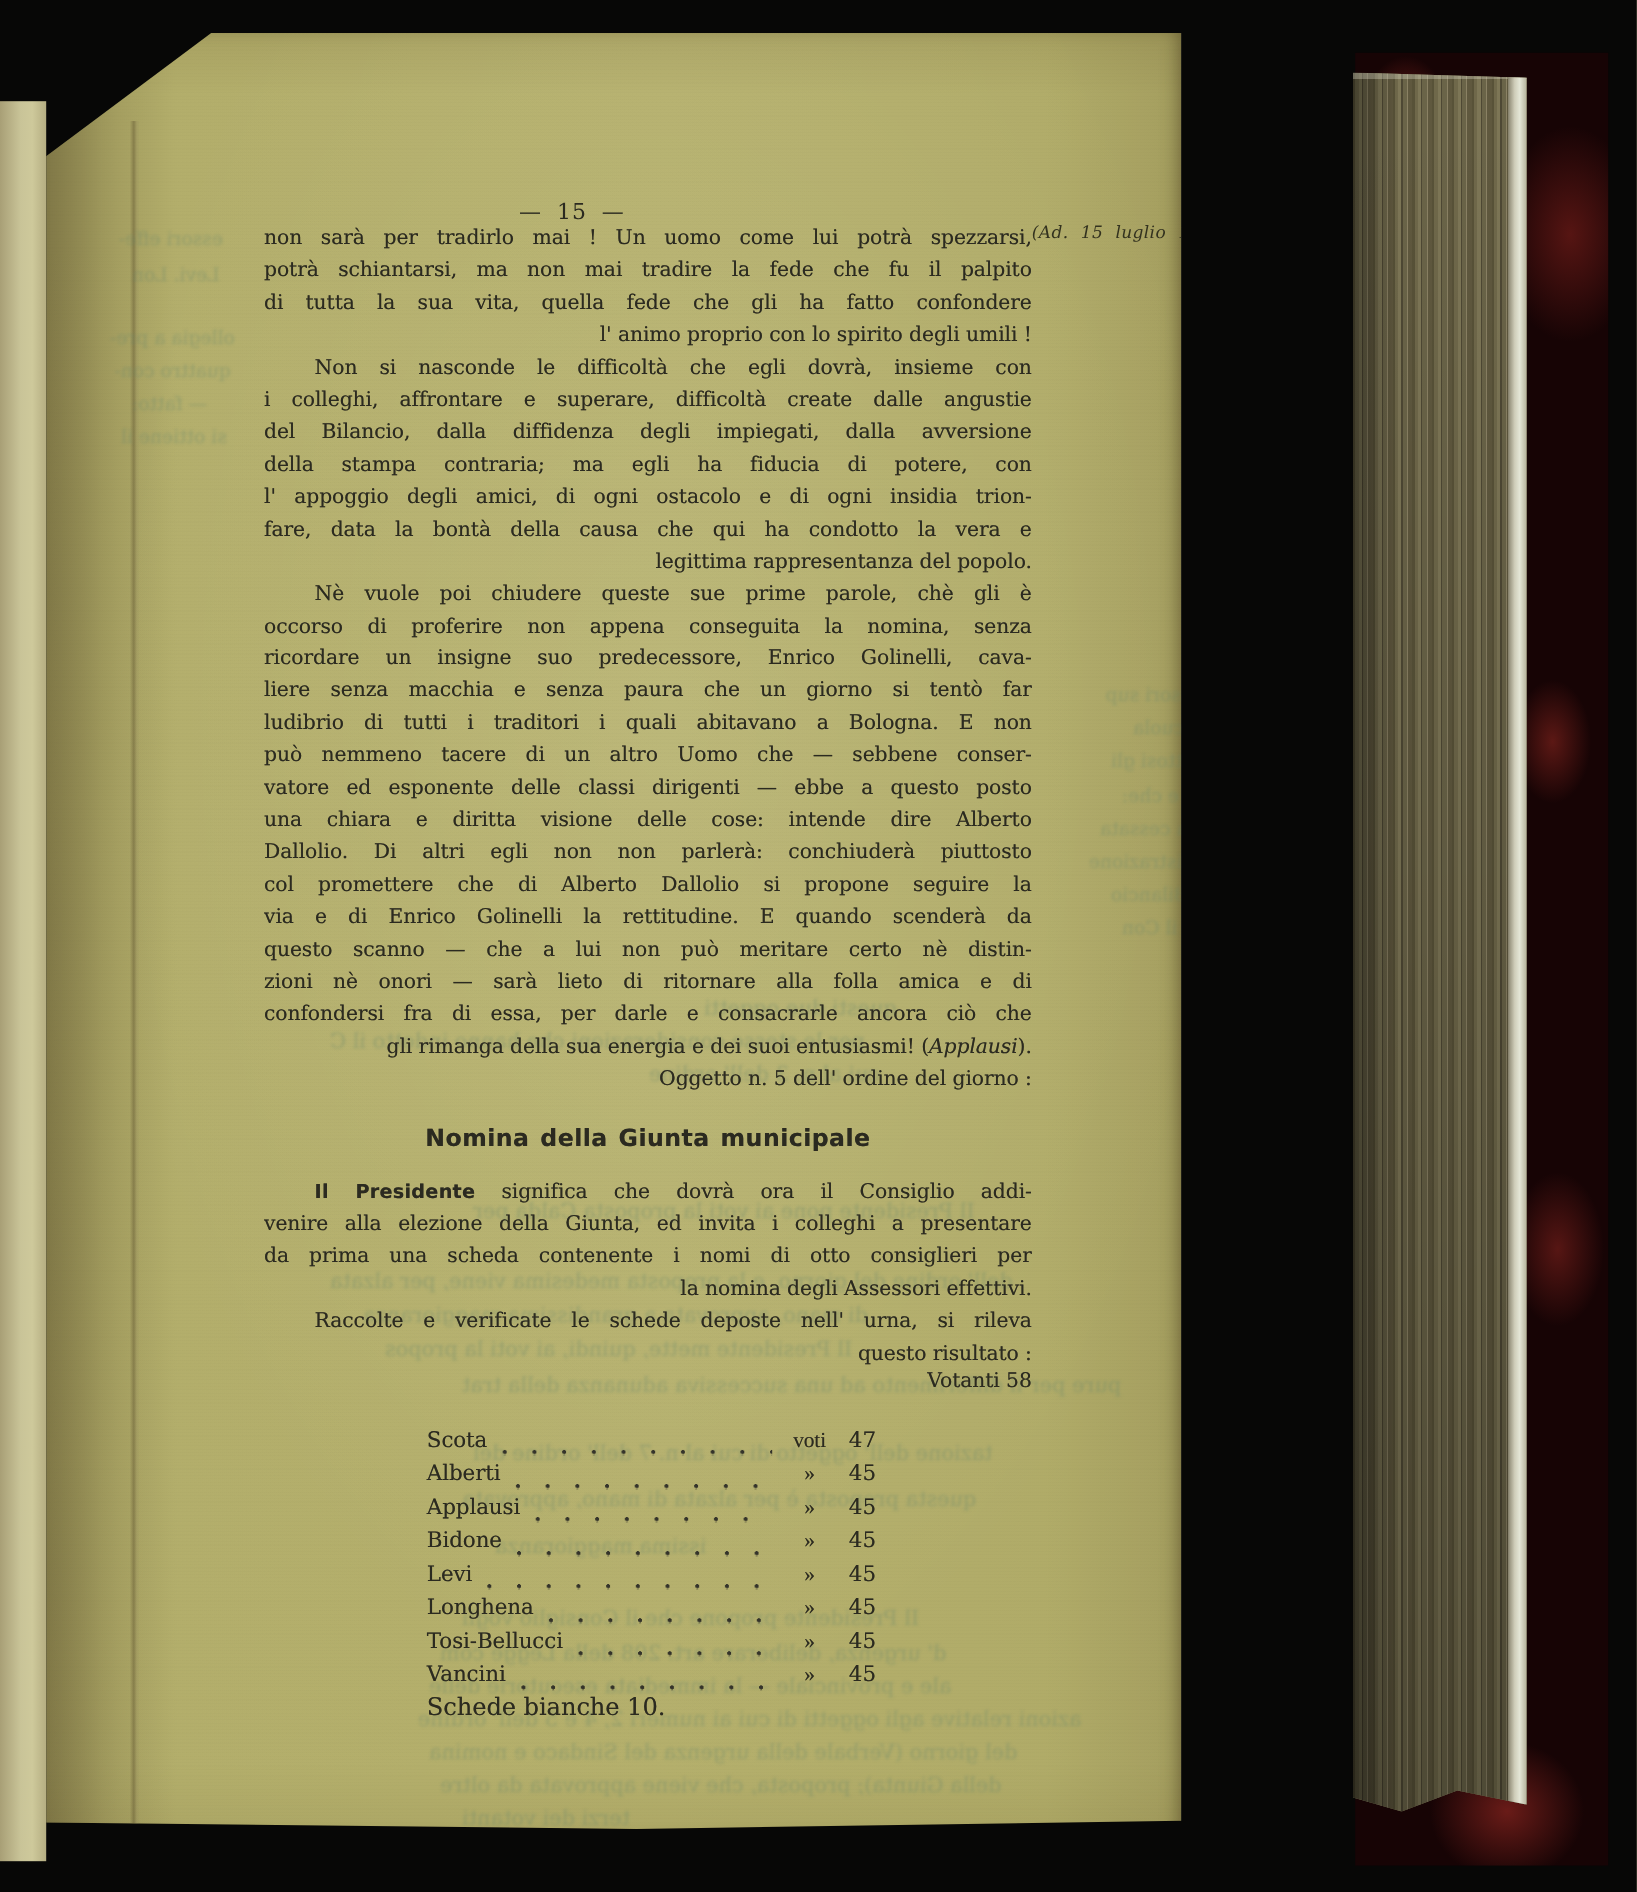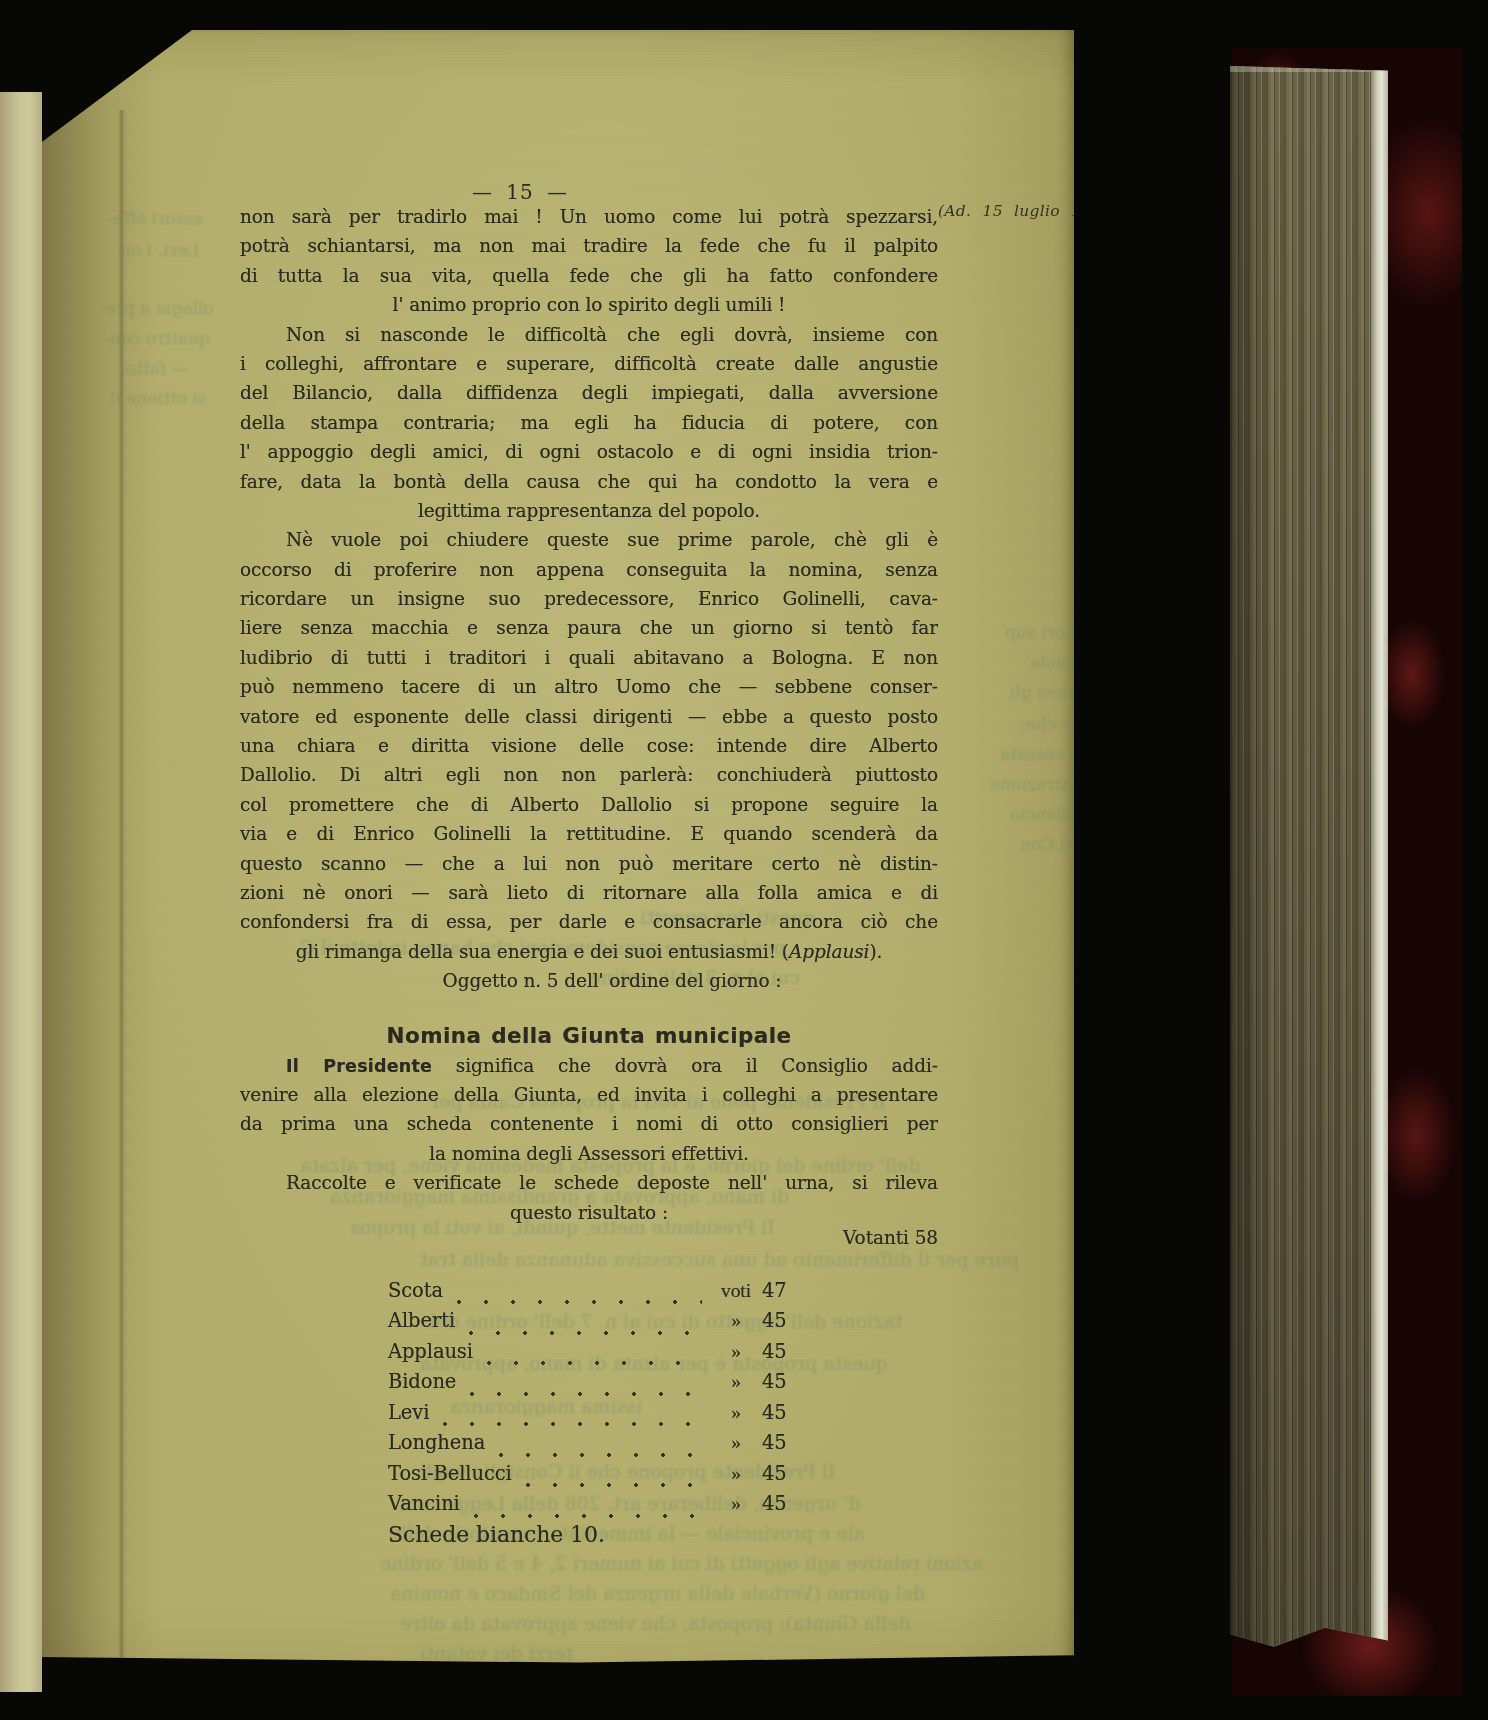--- a/index.html
+++ b/index.html
@@ -76,41 +76,41 @@
     font-style:italic;font-size:15.5px;word-spacing:6px;letter-spacing:.3px;
     color:#33321f;
   }
   .text-block{
     position:absolute;left:198px;top:172px;width:698px;
     font-size:18.5px;line-height:29.4px;letter-spacing:-.1px;
     text-shadow:0 0 .5px rgba(43,42,32,.55);
   }
   .line{height:29.4px;overflow:hidden;text-align:justify;}
   .line::after{content:"";display:inline-block;width:100%;height:0;}
-  .line.last{text-align:center;}
+  .line.last{text-align:right;}
   .line.last::after{display:none;}
   .line.indent{text-indent:46px;}
   b.lead{font-family:"DejaVu Sans",sans-serif;font-size:17.5px;letter-spacing:.2px;}
   .heading{
-    margin-top:25px;height:30px;line-height:30px;
+    margin-top:25px;margin-bottom:18px;height:30px;line-height:30px;
     text-align:center;font-family:"DejaVu Sans",sans-serif;font-weight:bold;
     font-size:21.5px;letter-spacing:.4px;word-spacing:2px;
   }
   .centerline{margin-top:-3px;height:28px;line-height:28px;text-align:right;}
   
   .vote-list{margin-top:24px;margin-left:148px;width:418px;}
   .vrow{display:flex;align-items:baseline;height:30.5px;line-height:30.5px;font-size:19.5px;}
   .vname{flex:none;}
   .leader{
     flex:1;height:22px;align-self:flex-end;margin:0 8px 1px 10px;
     background-image:radial-gradient(circle at 2px 2px,#34332a 1.7px,rgba(0,0,0,0) 2px);
     background-size:27px 5px;background-repeat:repeat-x;background-position:4px bottom;
   }
   .vunit{flex:none;width:52px;text-align:center;font-family:Liberation Serif, serif;}
-  .vval{flex:none;width:44px;text-align:left;}
+  .vval{flex:none;width:44px;text-align:center;}
   .vfooter{height:30.5px;line-height:30.5px;font-size:22px;}
   
   .bleed{
     position:absolute;transform:scaleX(-1);
     color:rgba(104,136,106,.40);filter:blur(1.3px);
     font-size:19px;white-space:nowrap;pointer-events:none;
   }
 </style>
 </head>
 <body>

